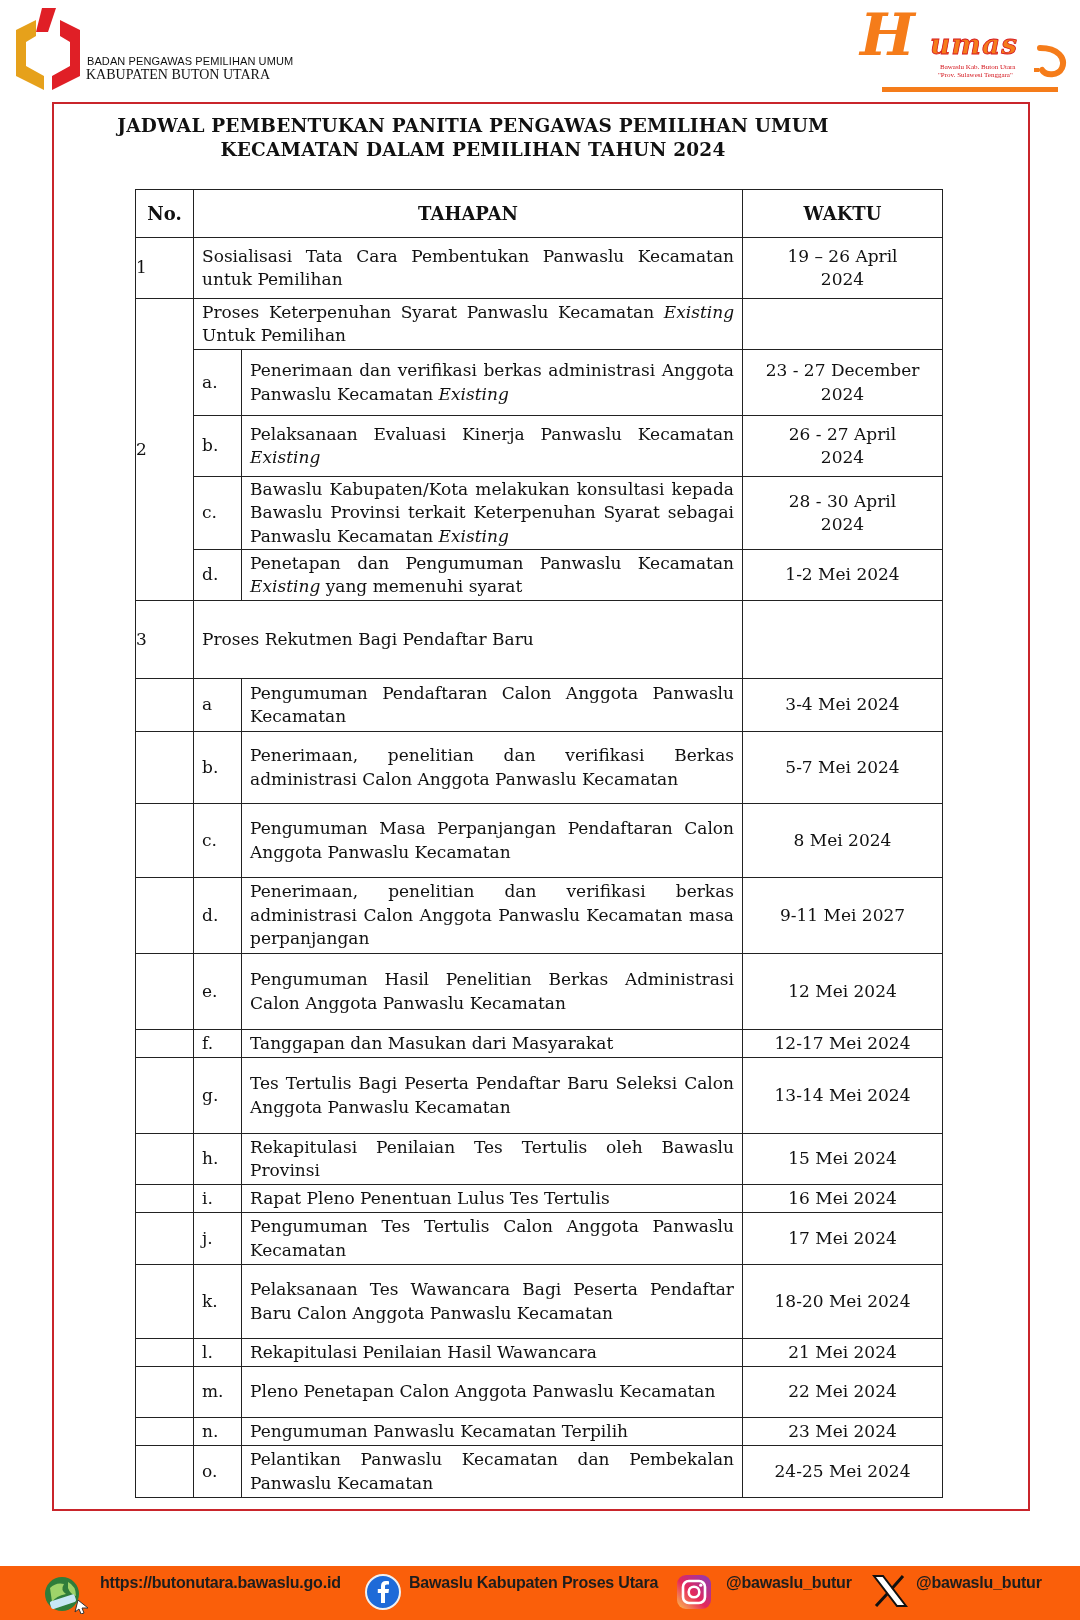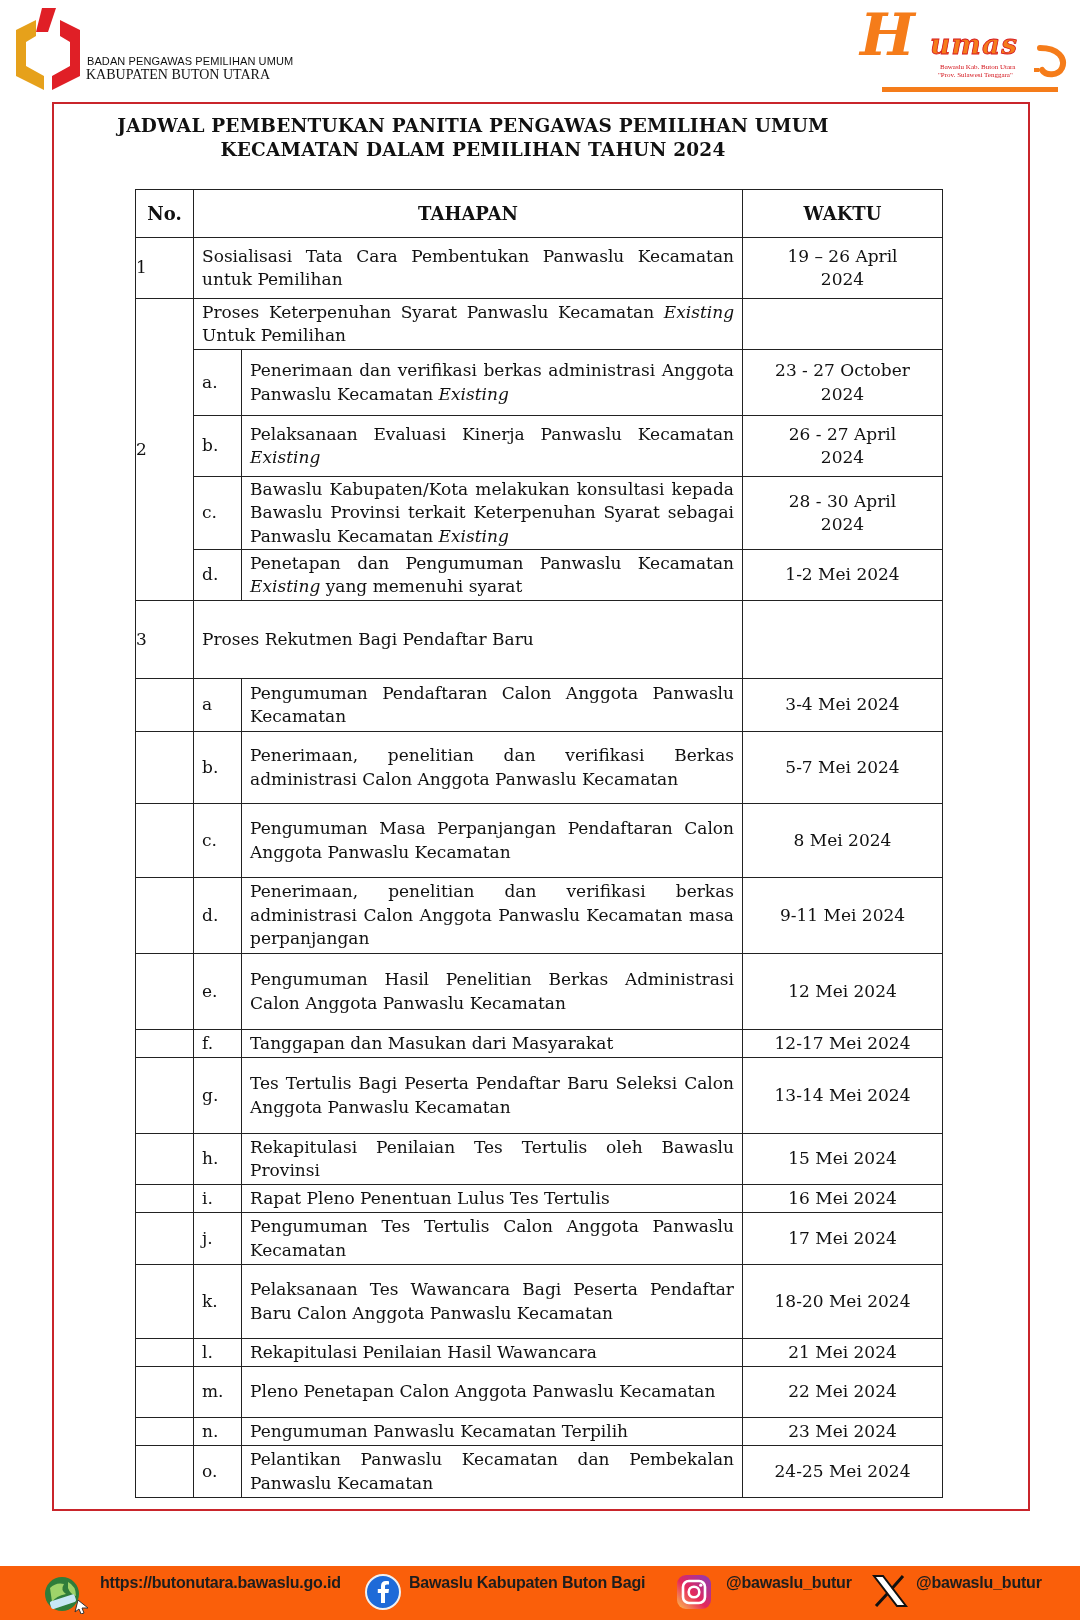--- a/index.html
+++ b/index.html
@@ -168,21 +168,21 @@
         <span>Proses Keterpenuhan Syarat Panwaslu Kecamatan</span>
         <em>Existing</em>
         <span>Untuk Pemilihan</span>
       </td>
       <td class="wak"></td>
     </tr>
     <tr style="height:66px">
       <td class="sub">a.</td>
       <td class="tah just"><span>Penerimaan dan verifikasi berkas administrasi Anggota Panwaslu Kecamatan</span> <em>Existing</em></td>
       <td class="wak">
-        <div>23 - 27 October</div>
+        <div>23 - 27 December</div>
         <div>2024</div>
       </td>
     </tr>
     <tr style="height:61px">
       <td class="sub">b.</td>
       <td class="tah just"><span>Pelaksanaan Evaluasi Kinerja Panwaslu Kecamatan</span> <em>Existing</em></td>
       <td class="wak">
         <div>26 - 27 April</div>
         <div>2024</div>
       </td>
@@ -223,21 +223,21 @@
       <tr style="height: 74px;">
         <td></td>
         <td class="sub">c.</td>
         <td class="tah just">Pengumuman Masa Perpanjangan Pendaftaran Calon Anggota Panwaslu Kecamatan</td>
         <td class="wak">8 Mei 2024</td>
       </tr>
       <tr style="height: 76px;">
         <td></td>
         <td class="sub">d.</td>
         <td class="tah just">Penerimaan, penelitian dan verifikasi berkas administrasi Calon Anggota Panwaslu Kecamatan masa perpanjangan</td>
-        <td class="wak">9-11 Mei 2024</td>
+        <td class="wak">9-11 Mei 2027</td>
       </tr>
       <tr style="height: 76px;">
         <td></td>
         <td class="sub">e.</td>
         <td class="tah just">Pengumuman Hasil Penelitian Berkas Administrasi Calon Anggota Panwaslu Kecamatan</td>
         <td class="wak">12 Mei 2024</td>
       </tr>
       <tr style="height: 28px;">
         <td></td>
         <td class="sub">f.</td>
@@ -310,21 +310,21 @@
       <rect x="8" y="24" width="26" height="8" rx="2" fill="#c7e7f5" transform="rotate(-18 20 28)"></rect>
       <path d="M36 26 L46 34 L40 34 L42 39 L39 40 L37 35 L33 38 Z" fill="#fff" stroke="#333" stroke-width="1"></path>
     </svg>
     <span>https://butonutara.bawaslu.go.id</span>
   </div>
   <div class="foot-item" style="left:365px">
     <svg class="ficon" width="36" height="36" viewBox="0 0 36 36">
       <circle cx="18" cy="18" r="17" fill="#1e6ad8" stroke="#f0f0f0" stroke-width="2"></circle>
       <path d="M20 29 V19 H23.5 L24 15 H20 V12.5 C20 11.3 20.5 10.6 22 10.6 H24 V7.2 C23.4 7.1 22 7 20.8 7 C17.9 7 16 8.7 16 12 V15 H12.8 V19 H16 V29 Z" fill="#fff"></path>
     </svg>
-    <span>Bawaslu Kabupaten Buton Bagi</span>
+    <span>Bawaslu Kabupaten Proses Utara</span>
   </div>
   <div class="foot-item" style="left:676px">
     <svg class="ficon" width="36" height="36" viewBox="0 0 36 36">
       <defs>
           <linearGradient id="ig" x1="0" y1="1" x2="1" y2="0">
             <stop offset="0" stop-color="#fdc052"></stop>
             <stop offset="0.45" stop-color="#e5285a"></stop>
             <stop offset="1" stop-color="#8a3ab9"></stop>
           </linearGradient>
         </defs>

